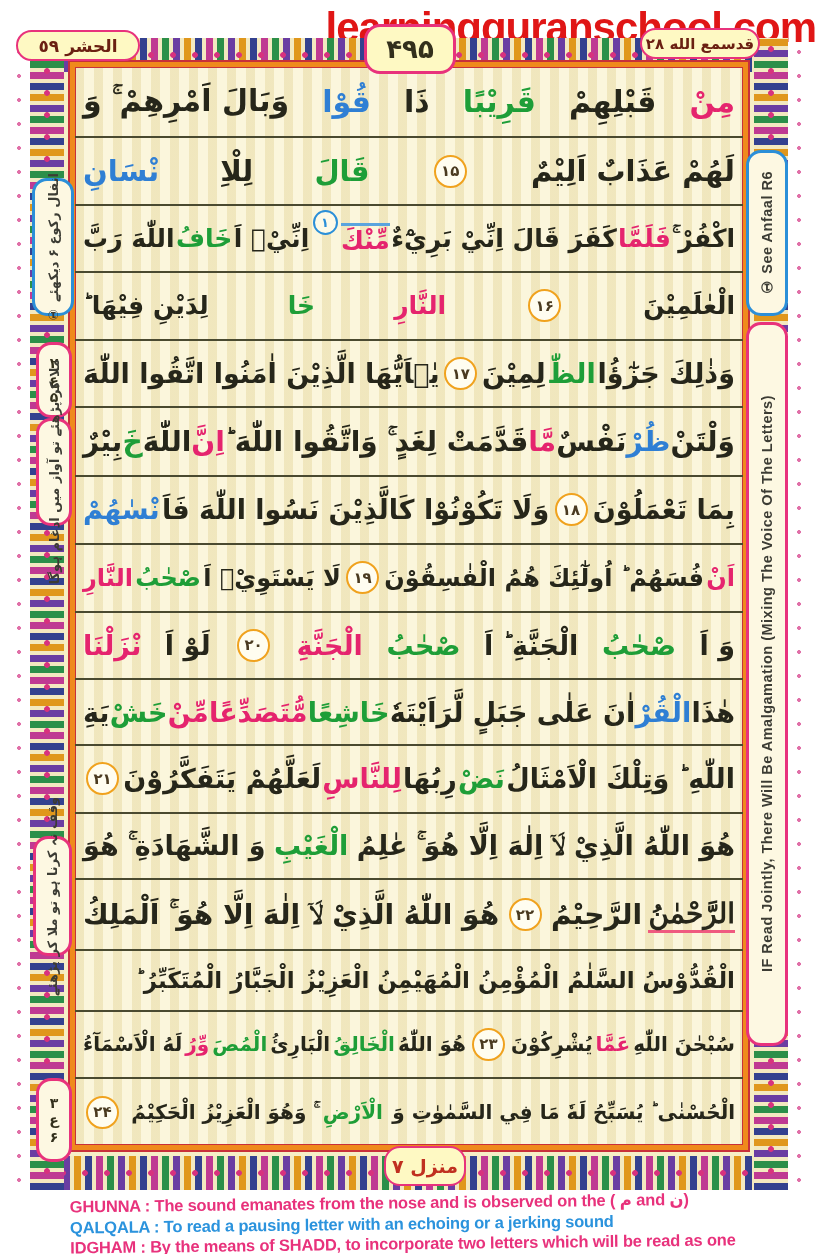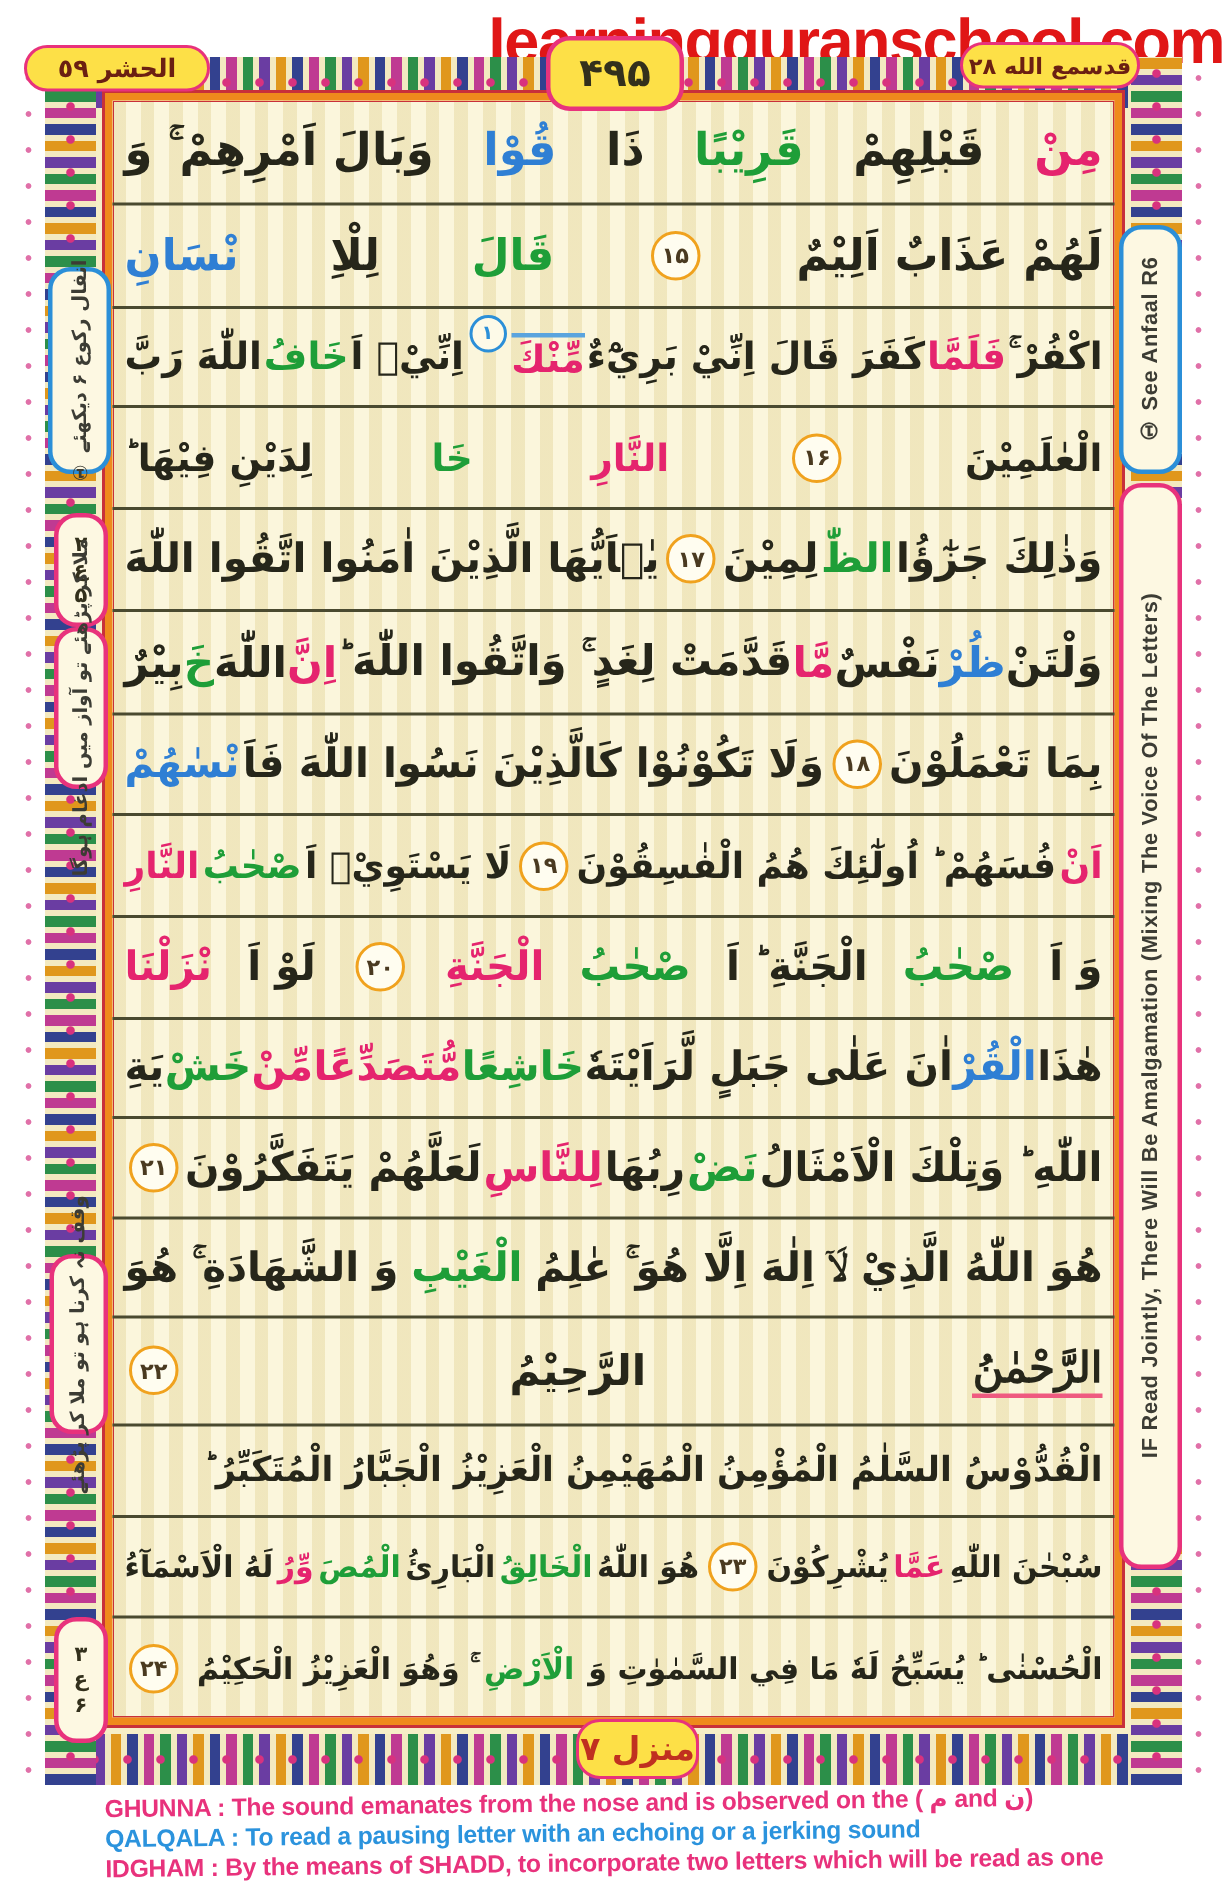--- a/index.html
+++ b/index.html
@@ -48,26 +48,26 @@
   .seg-k{color:#26261a;} .seg-r{color:#e5246e;} .seg-g{color:#1e9e38;} .seg-b{color:#2f7fd4;}
   .seg-ur{border-bottom:3px solid #ef5a80;font-family:Liberation Serif, serif;} .seg-ob{border-top:3px solid #5aa4de;}
   .ayah{flex:none;display:inline-flex;align-items:center;justify-content:center;
     width:29px;height:29px;border:2.5px solid #f0a21e;border-radius:50%;
     background:#fffdf0;color:#4a3a20;font-size:15px;font-weight:bold;margin:0 3px;}
   .refnum{flex:none;display:inline-flex;align-items:center;justify-content:center;
     width:21px;height:21px;border:2px solid #2b8fd8;border-radius:50%;
     background:#fdfae8;color:#2b8fd8;font-size:13px;font-weight:bold;margin:0 2px;align-self:flex-start;margin-top:4px;}
   
   .oval{position:absolute;display:flex;align-items:center;justify-content:center;
-    background:#fde047;border:2.5px solid #e8327c;border-radius:16px;
+    background:#fef9c3;border:2.5px solid #e8327c;border-radius:16px;
     font-family:"DejaVu Sans",sans-serif;font-weight:bold;color:#6b2012;z-index:5;}
   .oval.surah{left:16px;top:30px;width:120px;height:27px;font-size:17px;}
   .oval.pageno{left:364px;top:24px;width:86px;height:44px;font-size:26px;color:#33301c;border-width:3px;}
   .oval.juz{left:640px;top:28px;width:116px;height:27px;font-size:15px;}
-  .oval.manzil{left:384px;top:1146px;width:78px;height:36px;font-size:22px;color:#c03020;}
+  .oval.manzil{left:384px;top:1146px;width:78px;height:36px;font-size:19px;color:#c03020;}
   
   .vbox{position:absolute;display:flex;align-items:center;justify-content:center;
     background:#fdf8e2;border-radius:15px;z-index:6;}
   .vbox.blue{border:3px solid #2b8fd8;}
   .vbox.pink{border:3px solid #e8327c;}
   .vtext{writing-mode:vertical-rl;transform:rotate(180deg);
     font-weight:bold;color:#3c3c34;letter-spacing:.5px;white-space:nowrap;}
   .vtext.en{font-size:14.5px;font-family:"Liberation Sans",sans-serif;}
   .vtext.ur{font-size:13px;font-family:"DejaVu Sans",sans-serif;}
   .stack{display:flex;flex-direction:column;align-items:center;gap:1px;
@@ -195,20 +195,21 @@
       </div>
       <div class="qline" style="font-size: 27px;">
         <span class="seg-k">هُوَ اللّٰهُ الَّذِيْ لَاۤ اِلٰهَ اِلَّا هُوَ ۚ عٰلِمُ</span>
         <span class="seg-g">الْغَيْبِ</span>
         <span class="seg-k">وَ الشَّهَادَةِ ۚ هُوَ</span>
       </div>
       <div class="qline" style="font-size: 28px;">
         <span class="seg-k seg-ur">الرَّحْمٰنُ</span>
         <span class="seg-k">الرَّحِيْمُ</span>
         <span class="ayah">۲۲</span>
+        <span class="seg-k">هُوَ اللّٰهُ الَّذِيْ لَاۤ اِلٰهَ اِلَّا هُوَ ۚ اَلْمَلِكُ</span>
       </div>
       <div class="qline" style="font-size: 23px;">
         <span class="seg-k">الْقُدُّوْسُ السَّلٰمُ الْمُؤْمِنُ الْمُهَيْمِنُ الْعَزِيْزُ الْجَبَّارُ الْمُتَكَبِّرُ ؕ</span>
       </div>
       <div class="qline" style="font-size: 20px;">
         <span class="seg-k">سُبْحٰنَ اللّٰهِ</span>
         <span class="seg-r">عَمَّا</span>
         <span class="seg-k">يُشْرِكُوْنَ</span>
         <span class="ayah">۲۳</span>
         <span class="seg-k">هُوَ اللّٰهُ</span>

